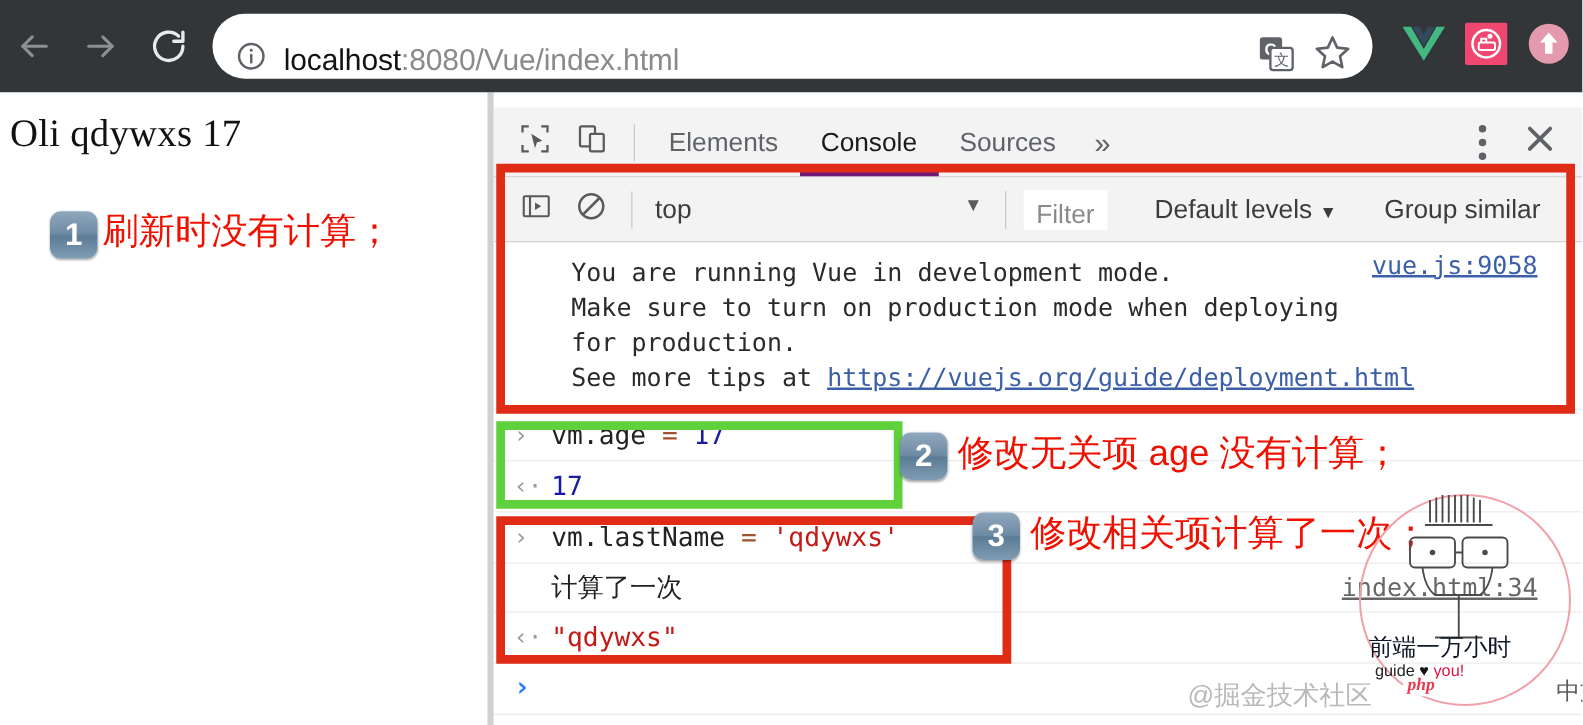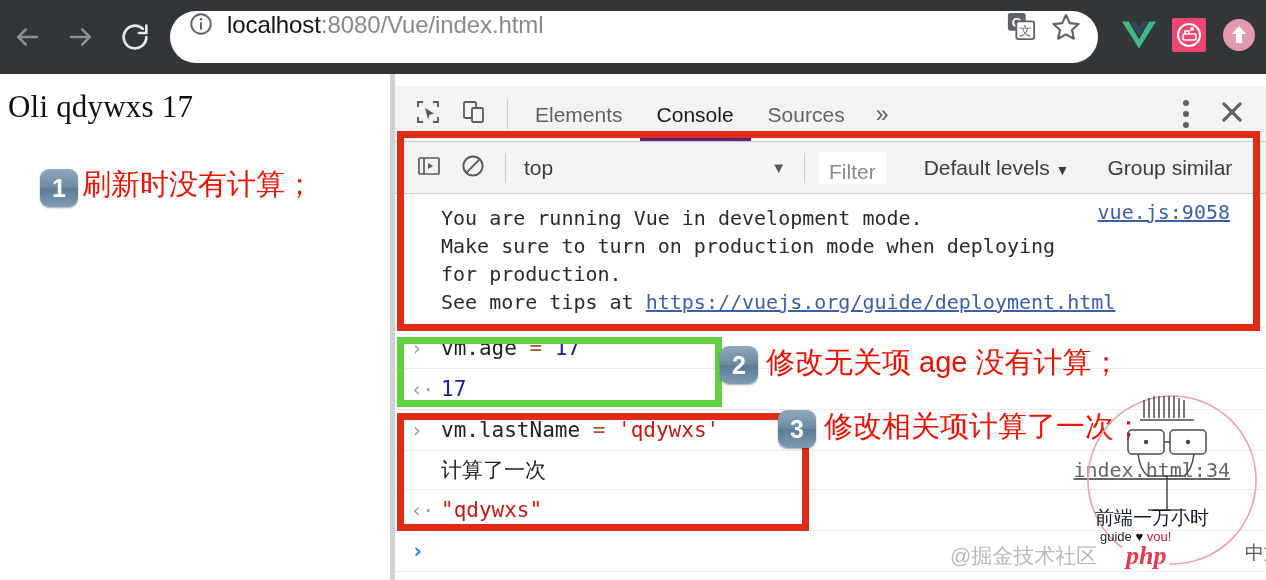--- a/index.html
+++ b/index.html
@@ -34,21 +34,21 @@
   .nav-btn svg { display: block; }
 
   #omnibox {
     flex: 1;
     height: 52px;
     margin-left: 8px;
     margin-right: 18px;
     background: #ffffff;
     border-radius: 26px;
     display: flex;
-    align-items: flex-start;
+    align-items: flex-end;
     padding: 0 16px 0 18px;
     box-sizing: border-box;
     position: relative;
   }
   #info-icon { flex: 0 0 auto; margin-right: 13px; display:block; }
   #url-text {
     flex: 1;
     font-size: 24px;
     color: #8a8a8a;
     white-space: nowrap;
@@ -158,21 +158,21 @@
     align-items: center;
     box-sizing: border-box;
     padding-left: 12px;
   }
   .ct-icon {
     width: 44px; height: 44px;
     display: flex; align-items: center; justify-content: center;
     color: #5a5a5a;
   }
   #context-select {
-    display: flex; align-items: center;
+    display: flex; align-items: flex-start;
     width: 270px;
     font-size: 21px;
     color: #3c3c3c;
     padding-left: 8px;
     gap: 28px;
   }
   #context-select .ctx-label { flex: 1; }
   #context-select .caret { font-size: 15px; color: #5a5a5a; padding-right: 8px;}
   #filter-input {
     background: #fff;
@@ -196,21 +196,21 @@
   
   #console-body {
     position: relative;
     height: 395px;
     background: #fff;
     font-family: "DejaVu Sans Mono", monospace;
     overflow: hidden;
   }
   .log-row {
     border-bottom: 1px solid #ececec;
-    padding: 4px 0 5px 0;
+    padding: 4px 0 5px 16px;
     position: relative;
     box-sizing: border-box;
   }
   .log-warnmsg {
     font-size: 20px;
     line-height: 28px;
     color: #2a2a2a;
     white-space: pre-wrap;
     padding: 6px 12px 6px 46px;
     position: relative;
@@ -334,21 +334,21 @@
     position: absolute;
     left: 950px; top: 542px;
     font-size: 21px;
     color: #b9b9b9;
     font-family: "Liberation Sans", sans-serif;
     white-space: nowrap;
   }
   #wm-php {
     position: absolute;
     left: 1122px; top: 541px;
-    font-size: 26px;
+    font-size: 14px;
     color: #e8384f;
     font-style: italic;
     font-weight: bold;
     font-family: "Liberation Serif", serif;
     background: #fff;
     border-radius: 9px;
     padding: 0 4px;
     white-space: nowrap;
   }
   #wm-php-cn {

